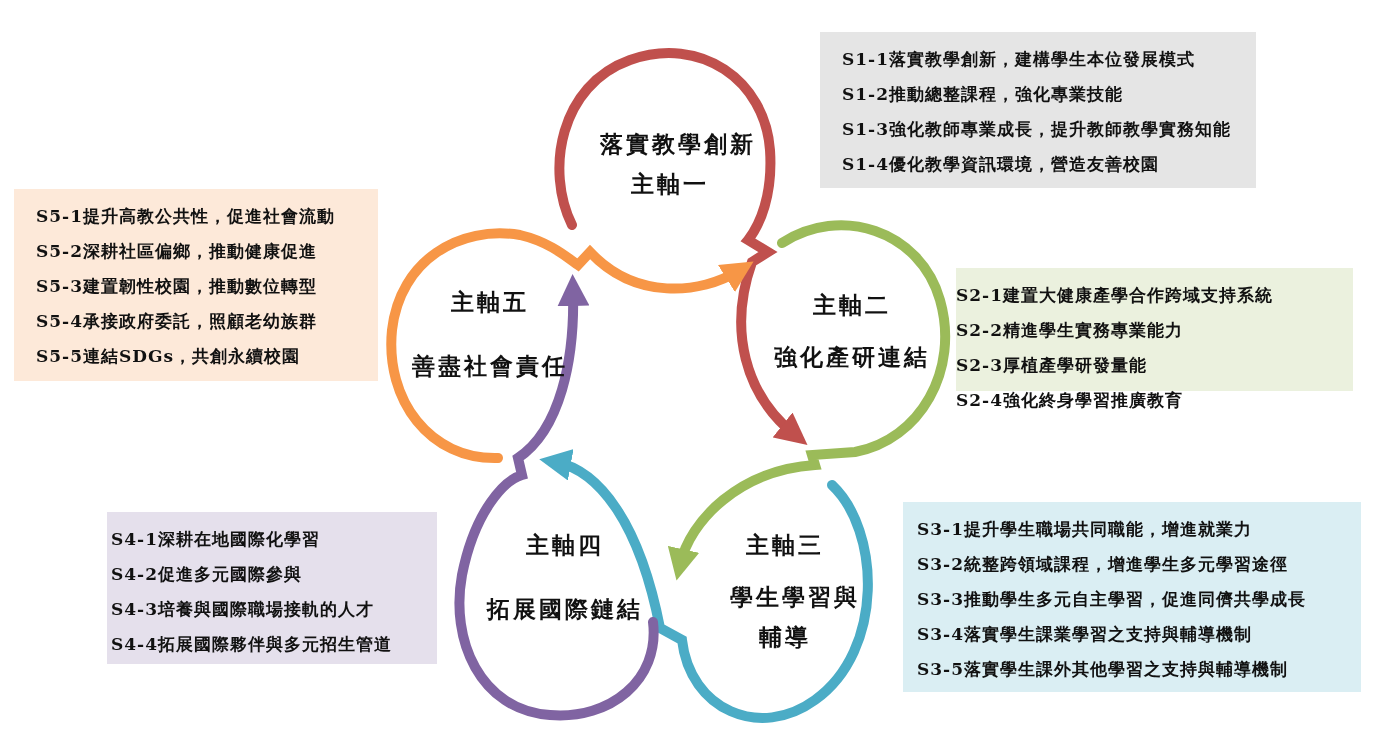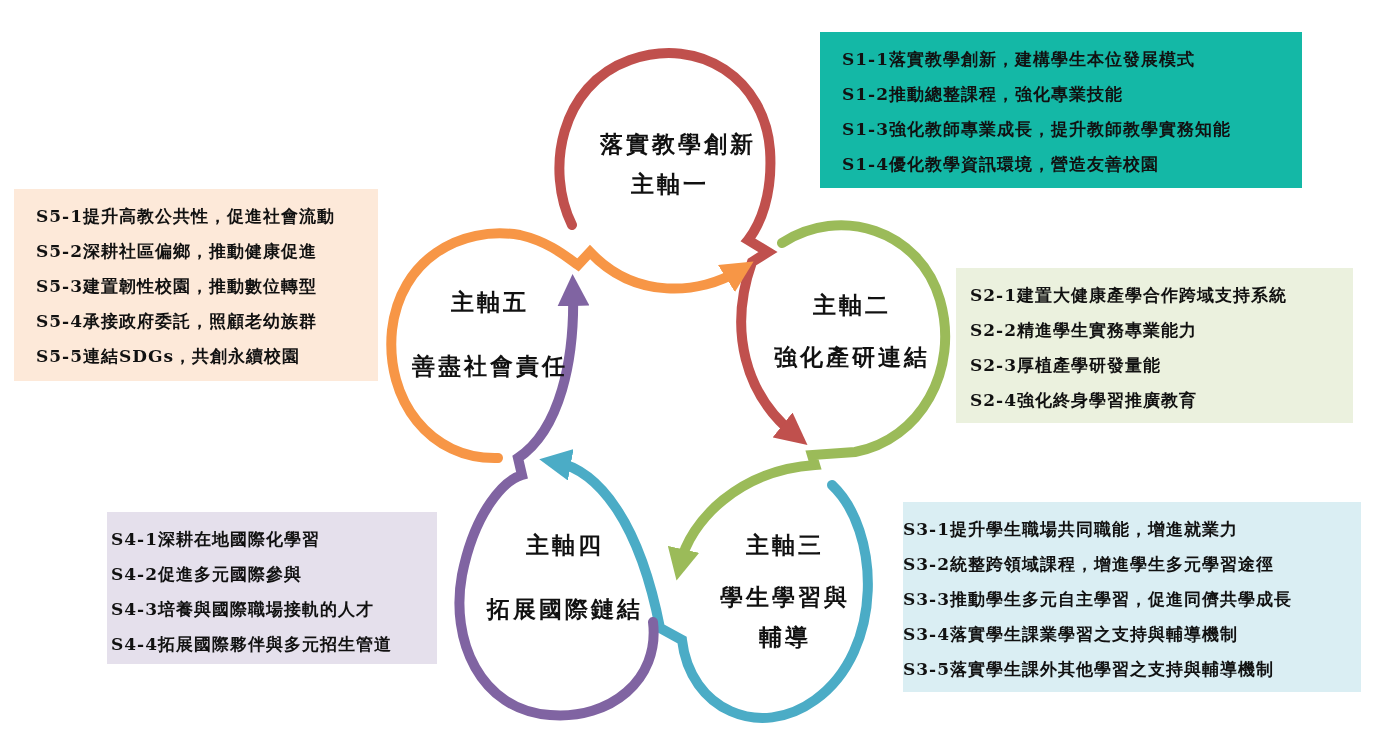--- a/index.html
+++ b/index.html
@@ -48,49 +48,49 @@
   <div>主軸一</div>
 </div>
 
 <div class="label" style="left:772px; top:285px; width:160px;">
   <div>主軸二</div>
   <div style="margin-top:12px;">強化產研連結</div>
 </div>
 
 <div class="label" style="left:710px; top:525px; width:150px;">
   <div>主軸三</div>
-  <div style="margin-top:12px;">學生學習與</div>
+  <div style="margin-top:12px;text-align:right;">學生學習與</div>
   <div>輔導</div>
 </div>
 
 <div class="label" style="left:480px; top:525px; width:170px;">
   <div>主軸四</div>
   <div style="margin-top:24px;">拓展國際鏈結</div>
 </div>
 
 <div class="label" style="left:405px; top:282px; width:170px;">
   <div>主軸五</div>
   <div style="margin-top:24px;">善盡社會責任</div>
 </div>
 
-<div class="box" style="left:820px; top:32px; width:482px; height:156px; background:#14b8a6; padding-left:22px;">
+<div class="box" style="left:820px; top:32px; width:436px; height:156px; background:#e5e5e5; padding-left:22px;">
   <div class="line">S1-1落實教學創新，建構學生本位發展模式</div>
   <div class="line">S1-2推動總整課程，強化專業技能</div>
   <div class="line">S1-3強化教師專業成長，提升教師教學實務知能</div>
   <div class="line">S1-4優化教學資訊環境，營造友善校園</div>
 </div>
 
-<div class="box" style="left:956px; top:268px; width:397px; height:155px; background:#EBF1DE; padding-left:14px;">
+<div class="box" style="left:956px; top:268px; width:397px; height:123px; background:#EBF1DE; padding-left:0;">
   <div class="line">S2-1建置大健康產學合作跨域支持系統</div>
   <div class="line">S2-2精進學生實務專業能力</div>
   <div class="line">S2-3厚植產學研發量能</div>
   <div class="line">S2-4強化終身學習推廣教育</div>
 </div>
 
-<div class="box" style="left:903px; top:502px; width:458px; height:190px; background:#DAEEF3; padding-left:0;">
+<div class="box" style="left:903px; top:502px; width:458px; height:190px; background:#DAEEF3; padding-left:14px;">
   <div class="line">S3-1提升學生職場共同職能，增進就業力</div>
   <div class="line">S3-2統整跨領域課程，增進學生多元學習途徑</div>
   <div class="line">S3-3推動學生多元自主學習，促進同儕共學成長</div>
   <div class="line">S3-4落實學生課業學習之支持與輔導機制</div>
   <div class="line">S3-5落實學生課外其他學習之支持與輔導機制</div>
 </div>
 
 <div class="box" style="left:107px; top:512px; width:330px; height:152px; background:#E5E0EC; padding-left:4px;">
   <div class="line">S4-1深耕在地國際化學習</div>
   <div class="line">S4-2促進多元國際參與</div>

